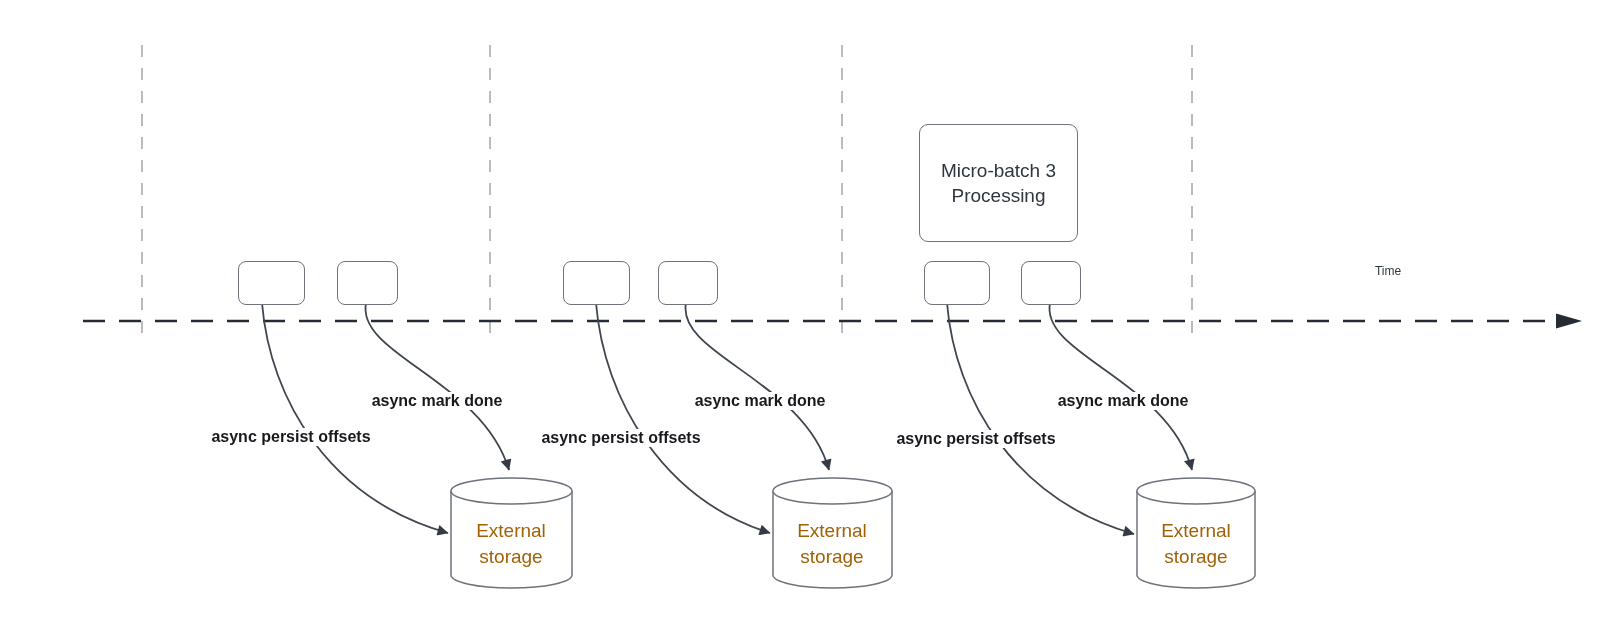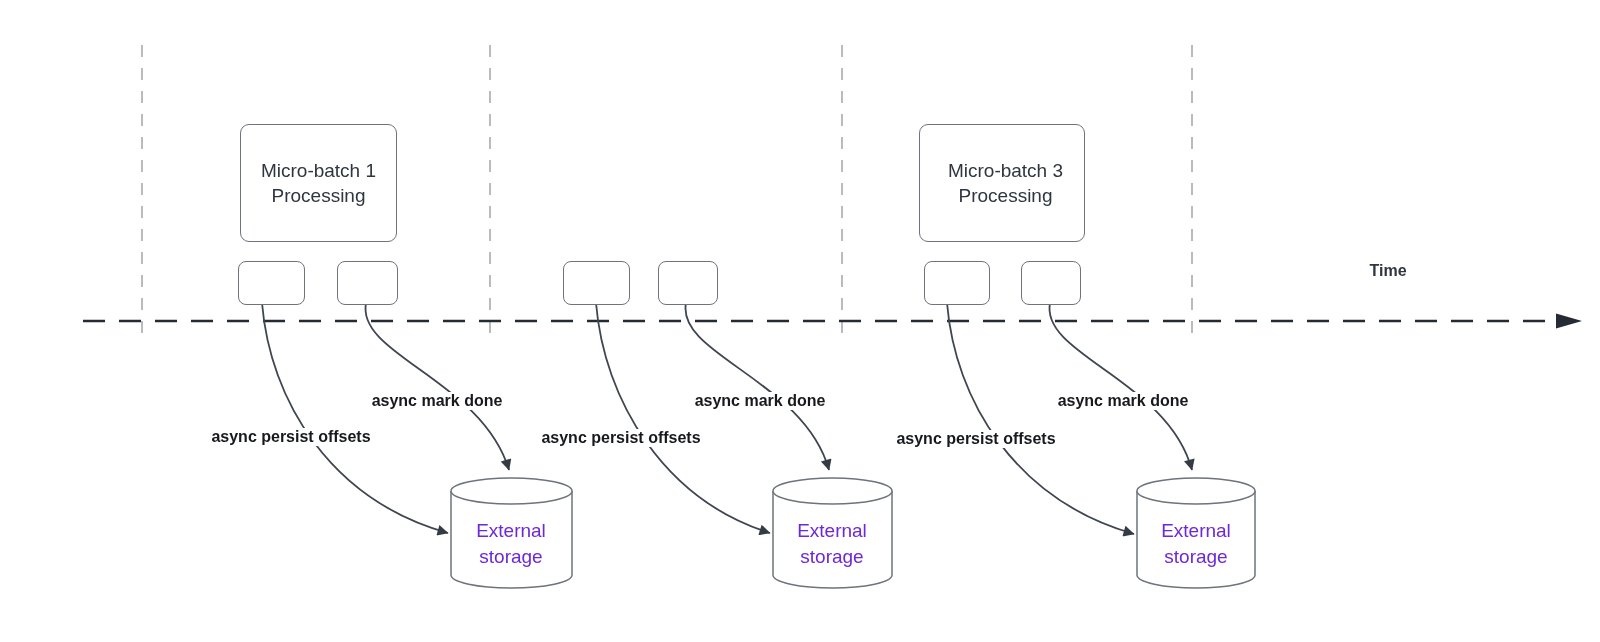--- a/index.html
+++ b/index.html
@@ -21,25 +21,25 @@
     position:absolute;height:42px;
     border:1px solid #6e737c;border-radius:8px;background:#ffffff;
   }
   .edge-label{
     position:absolute;transform:translate(-50%,-50%);
     background:#ffffff;padding:0 3px;white-space:nowrap;
     font-size:16px;font-weight:bold;color:#17191d;margin-top:12px;
   }
   .cyl-label{
     position:absolute;width:120px;text-align:center;
-    font-size:19px;line-height:26px;color:#6d28d9;
+    font-size:19px;line-height:26px;color:#a16207;
   }
   .time-label{
     position:absolute;transform:translate(-50%,-50%);
-    font-size:16px;color:#2f3640;white-space:nowrap;font-weight:bold;
+    font-size:12px;color:#2f3640;white-space:nowrap;
   }
 </style>
 </head>
 <body>
 
 <div class="canvas">
 
   <svg width="1600" height="642" viewBox="0 0 1600 642">
     <defs>
       <marker id="ah" viewBox="0 0 10 10" refX="9.5" refY="5" markerWidth="15" markerHeight="11" markerUnits="userSpaceOnUse" orient="auto">
@@ -71,24 +71,21 @@
     <g>
       <path d="M773,491 L773,575 A59.5,13 0 0 0 892,575 L892,491" fill="#ffffff" stroke="#6e737c" stroke-width="1.5"></path>
       <ellipse cx="832.5" cy="491" rx="59.5" ry="13" fill="#ffffff" stroke="#6e737c" stroke-width="1.5"></ellipse>
     </g>
     <g>
       <path d="M1137,491 L1137,575 A59,13 0 0 0 1255,575 L1255,491" fill="#ffffff" stroke="#6e737c" stroke-width="1.5"></path>
       <ellipse cx="1196" cy="491" rx="59" ry="13" fill="#ffffff" stroke="#6e737c" stroke-width="1.5"></ellipse>
     </g>
   </svg>
 
-  <div class="bigbox" style="left:240px;top:124px;width:155px;">
-    <span>Micro-batch 1 Processing</span>
-  </div>
-  <div class="bigbox" style="left:919px;top:124px;width:157px;padding-left:7px;">
+  <div class="bigbox" style="left:919px;top:124px;width:157px;">
     <span>Micro-batch 3 Processing</span>
   </div>
 
   <div class="smallbox" style="left:238px;top:261px;width:65px;"></div>
   <div class="smallbox" style="left:337px;top:261px;width:59px;"></div>
   <div class="smallbox" style="left:563px;top:261px;width:65px;"></div>
   <div class="smallbox" style="left:658px;top:261px;width:58px;"></div>
   <div class="smallbox" style="left:924px;top:261px;width:64px;"></div>
   <div class="smallbox" style="left:1021px;top:261px;width:58px;"></div>
 

